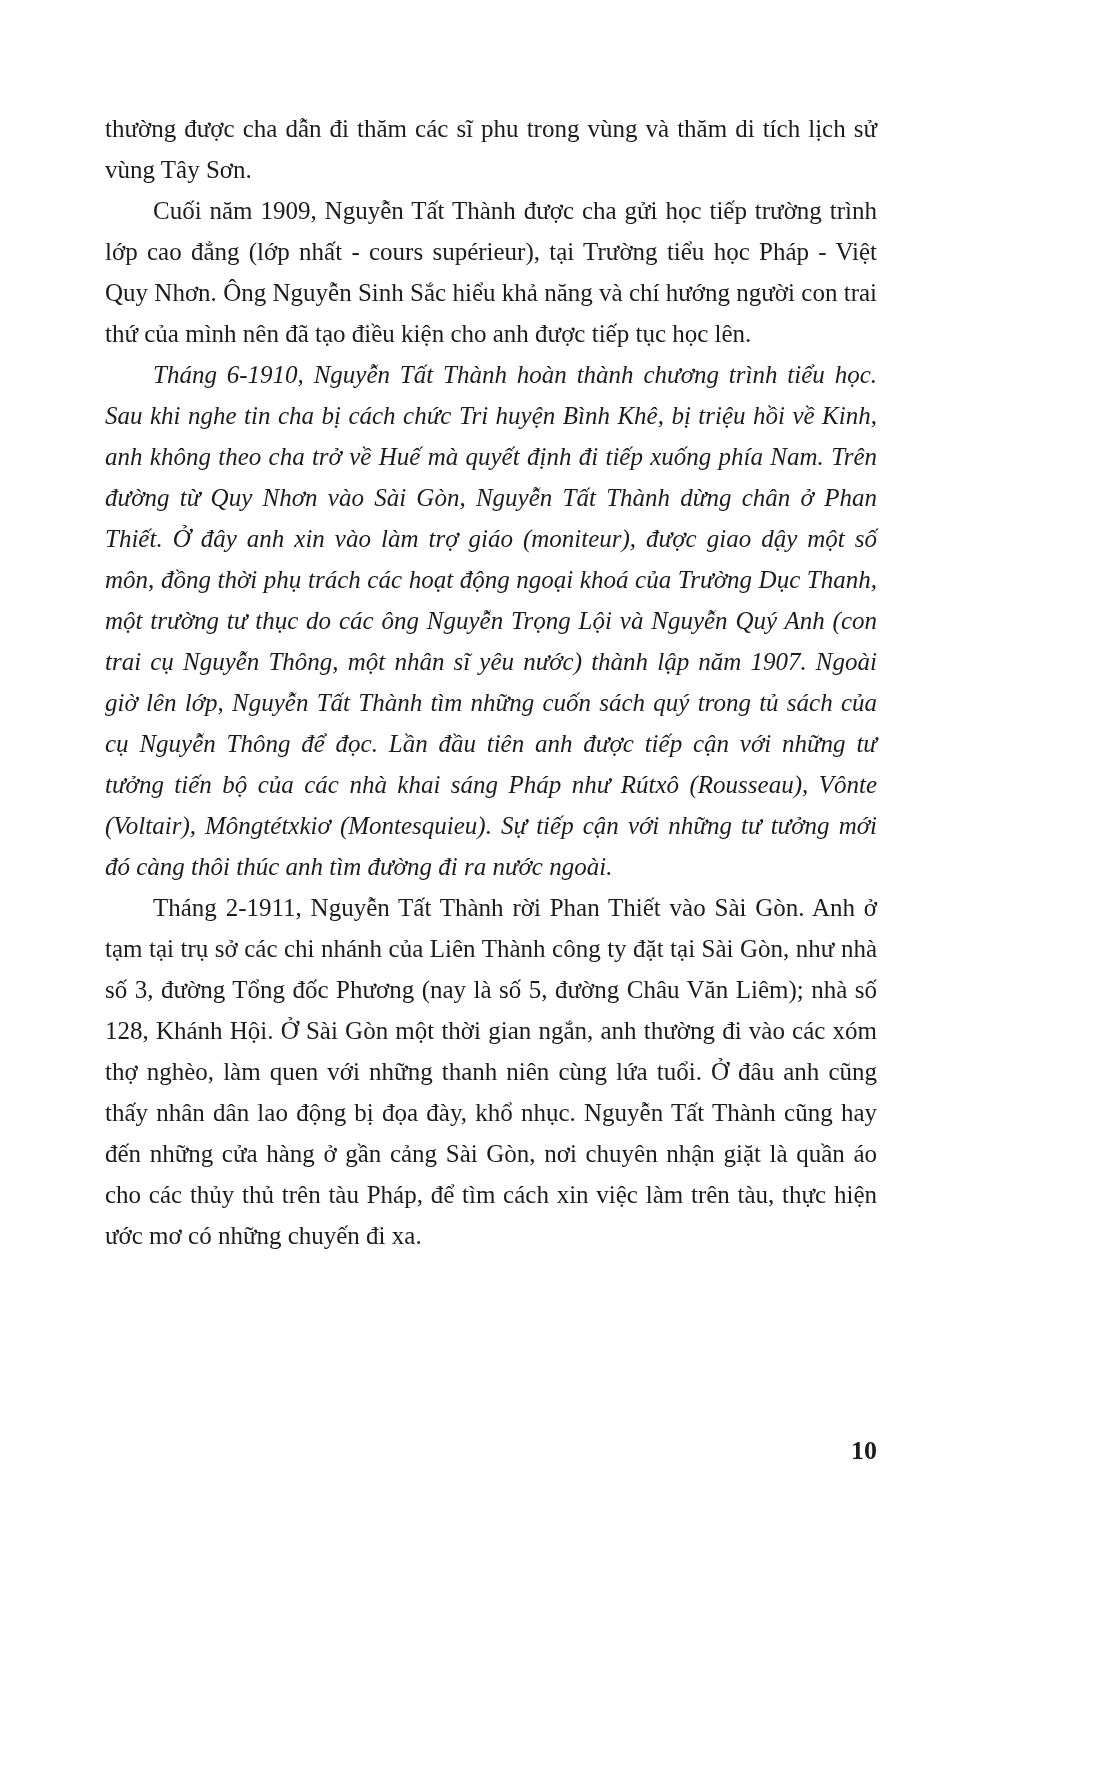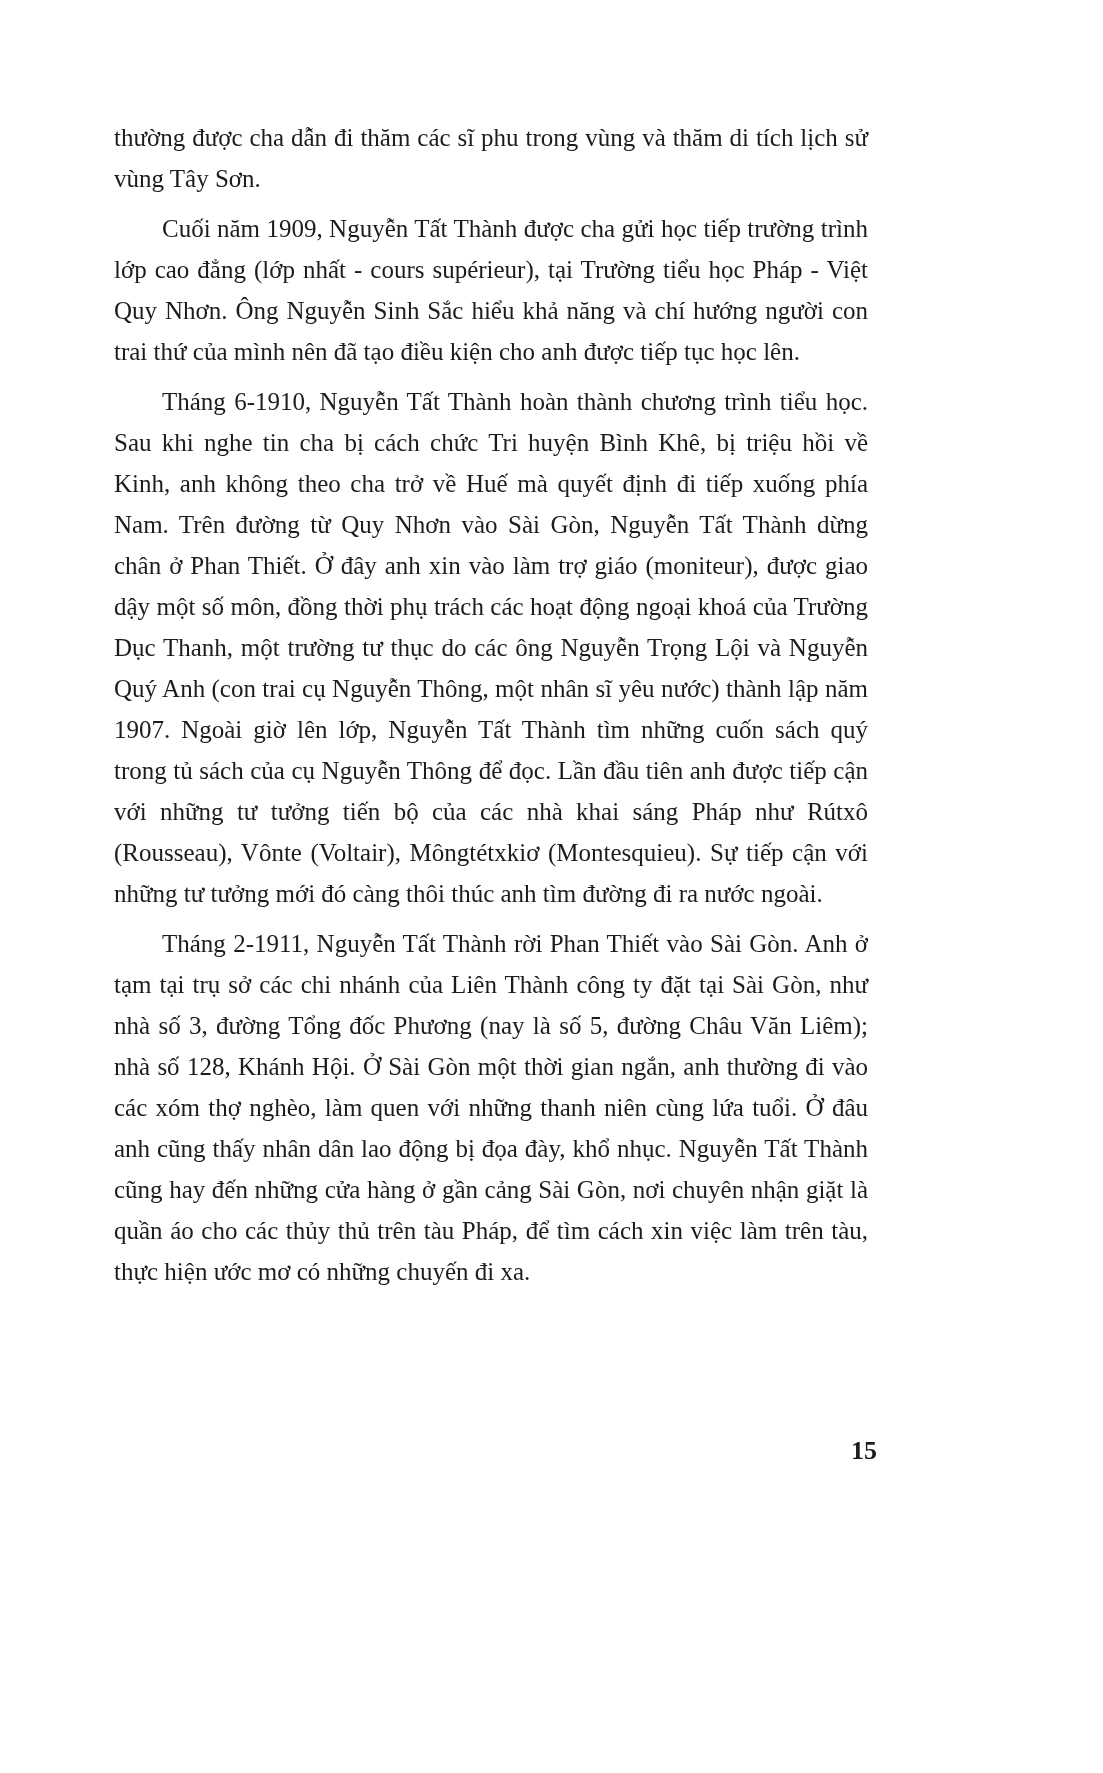--- a/index.html
+++ b/index.html
@@ -20,27 +20,28 @@
   .text-block {
     position: absolute;
     top: 108px;
     left: 105px;
     width: 772px;
     font-size: 25px;
     line-height: 41px;
     text-align: justify;
   }
   .text-block p {
-    margin: 9px;
+    margin: 0;
     padding: 0;
   }
   .para-indent {
     text-indent: 48px;
   }
   .para-italic {
+    font-style: italic;
   }
   .page-footer {
     position: absolute;
     top: 1436px;
     left: 105px;
     width: 772px;
     text-align: right;
   }
   .page-number {
     font-size: 26px;
@@ -53,15 +54,15 @@
 
 <div class="page">
   <div class="text-block">
     <p>thường được cha dẫn đi thăm các sĩ phu trong vùng và thăm di tích lịch sử vùng Tây Sơn.</p>
     <p class="para-indent">Cuối năm 1909, Nguyễn Tất Thành được cha gửi học tiếp trường trình lớp cao đẳng (lớp nhất - cours supérieur), tại Trường tiểu học Pháp - Việt Quy Nhơn. Ông Nguyễn Sinh Sắc hiểu khả năng và chí hướng người con trai thứ của mình nên đã tạo điều kiện cho anh được tiếp tục học lên.</p>
     <p class="para-indent para-italic">Tháng 6-1910, Nguyễn Tất Thành hoàn thành chương trình tiểu học. Sau khi nghe tin cha bị cách chức Tri huyện Bình Khê, bị triệu hồi về Kinh, anh không theo cha trở về Huế mà quyết định đi tiếp xuống phía Nam. Trên đường từ Quy Nhơn vào Sài Gòn, Nguyễn Tất Thành dừng chân ở Phan Thiết. Ở đây anh xin vào làm trợ giáo (moniteur), được giao dậy một số môn, đồng thời phụ trách các hoạt động ngoại khoá của Trường Dục Thanh, một trường tư thục do các ông Nguyễn Trọng Lội và Nguyễn Quý Anh (con trai cụ Nguyễn Thông, một nhân sĩ yêu nước) thành lập năm 1907. Ngoài giờ lên lớp, Nguyễn Tất Thành tìm những cuốn sách quý trong tủ sách của cụ Nguyễn Thông để đọc. Lần đầu tiên anh được tiếp cận với những tư tưởng tiến bộ của các nhà khai sáng Pháp như Rútxô (Rousseau), Vônte (Voltair), Môngtétxkiơ (Montesquieu). Sự tiếp cận với những tư tưởng mới đó càng thôi thúc anh tìm đường đi ra nước ngoài.</p>
     <p class="para-indent">Tháng 2-1911, Nguyễn Tất Thành rời Phan Thiết vào Sài Gòn. Anh ở tạm tại trụ sở các chi nhánh của Liên Thành công ty đặt tại Sài Gòn, như nhà số 3, đường Tổng đốc Phương (nay là số 5, đường Châu Văn Liêm); nhà số 128, Khánh Hội. Ở Sài Gòn một thời gian ngắn, anh thường đi vào các xóm thợ nghèo, làm quen với những thanh niên cùng lứa tuổi. Ở đâu anh cũng thấy nhân dân lao động bị đọa đày, khổ nhục. Nguyễn Tất Thành cũng hay đến những cửa hàng ở gần cảng Sài Gòn, nơi chuyên nhận giặt là quần áo cho các thủy thủ trên tàu Pháp, để tìm cách xin việc làm trên tàu, thực hiện ước mơ có những chuyến đi xa.</p>
   </div>
 
   <div class="page-footer">
-    <span class="page-number">15</span>
+    <span class="page-number">10</span>
   </div>
 </div>
 
 </body></html>

